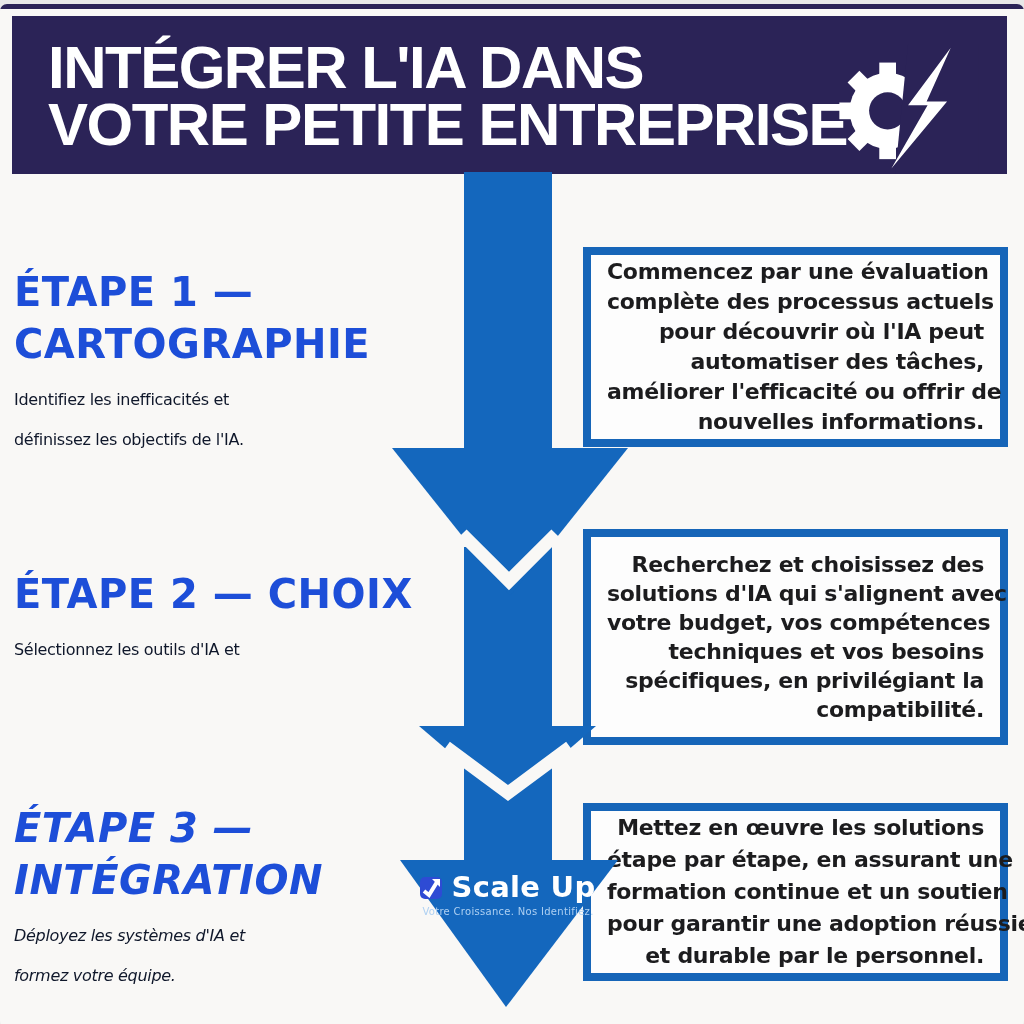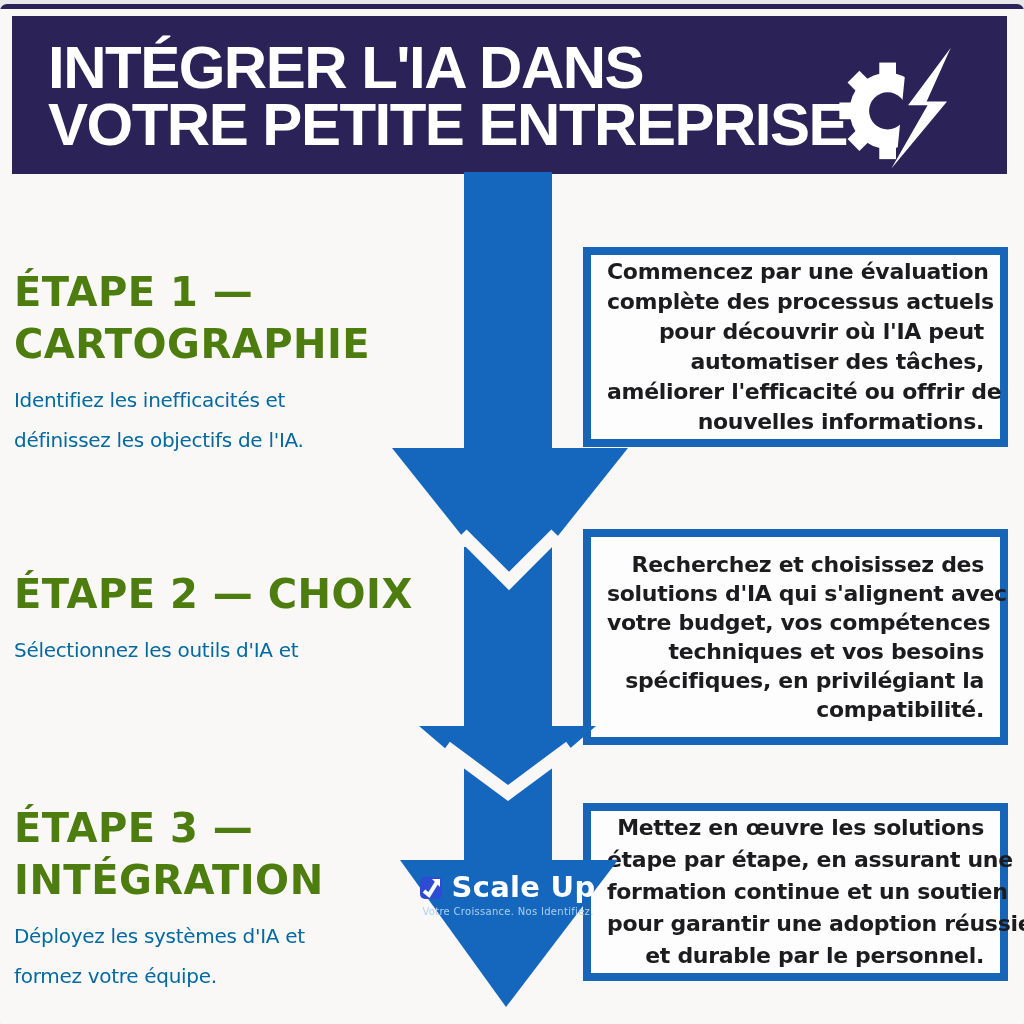--- a/index.html
+++ b/index.html
@@ -25,26 +25,26 @@
   }
   .header-icon { position:absolute; right:28px; top:28px; }
 
   
   .arrow-layer { position:absolute; left:0; top:0; z-index:3; pointer-events:none; }
 
   
   .step { position:absolute; left:14px; width:448px; z-index:2; }
   .step-title {
     font-weight:bold; font-size:40px; line-height:52px; letter-spacing:0.5px;
-    color:#4d7c0f; white-space:nowrap;
+    color:#1d4ed8; white-space:nowrap;
   }
-  .step-desc { margin-top:10px; font-size:20px; line-height:40px; letter-spacing:-0.3px; color:#0369a1; }
+  .step-desc { margin-top:10px; font-size:16px; line-height:40px; letter-spacing:-0.3px; color:#0f172a; }
   .step-1 { top:262px; }
   .step-2 { top:564px; }
-  .step-3 { top:798px; }
+  .step-3 { top:798px;font-style:italic; }
 
   
   .detail-box {
     position:absolute; left:583px; width:425px; z-index:2;
     background:#fdfdfd; border:8px solid #1665b8;
     display:flex; flex-direction:column; justify-content:center;
     padding:6px 16px;
   }
   .detail-line {
     width:100%; text-align:right; white-space:nowrap;

